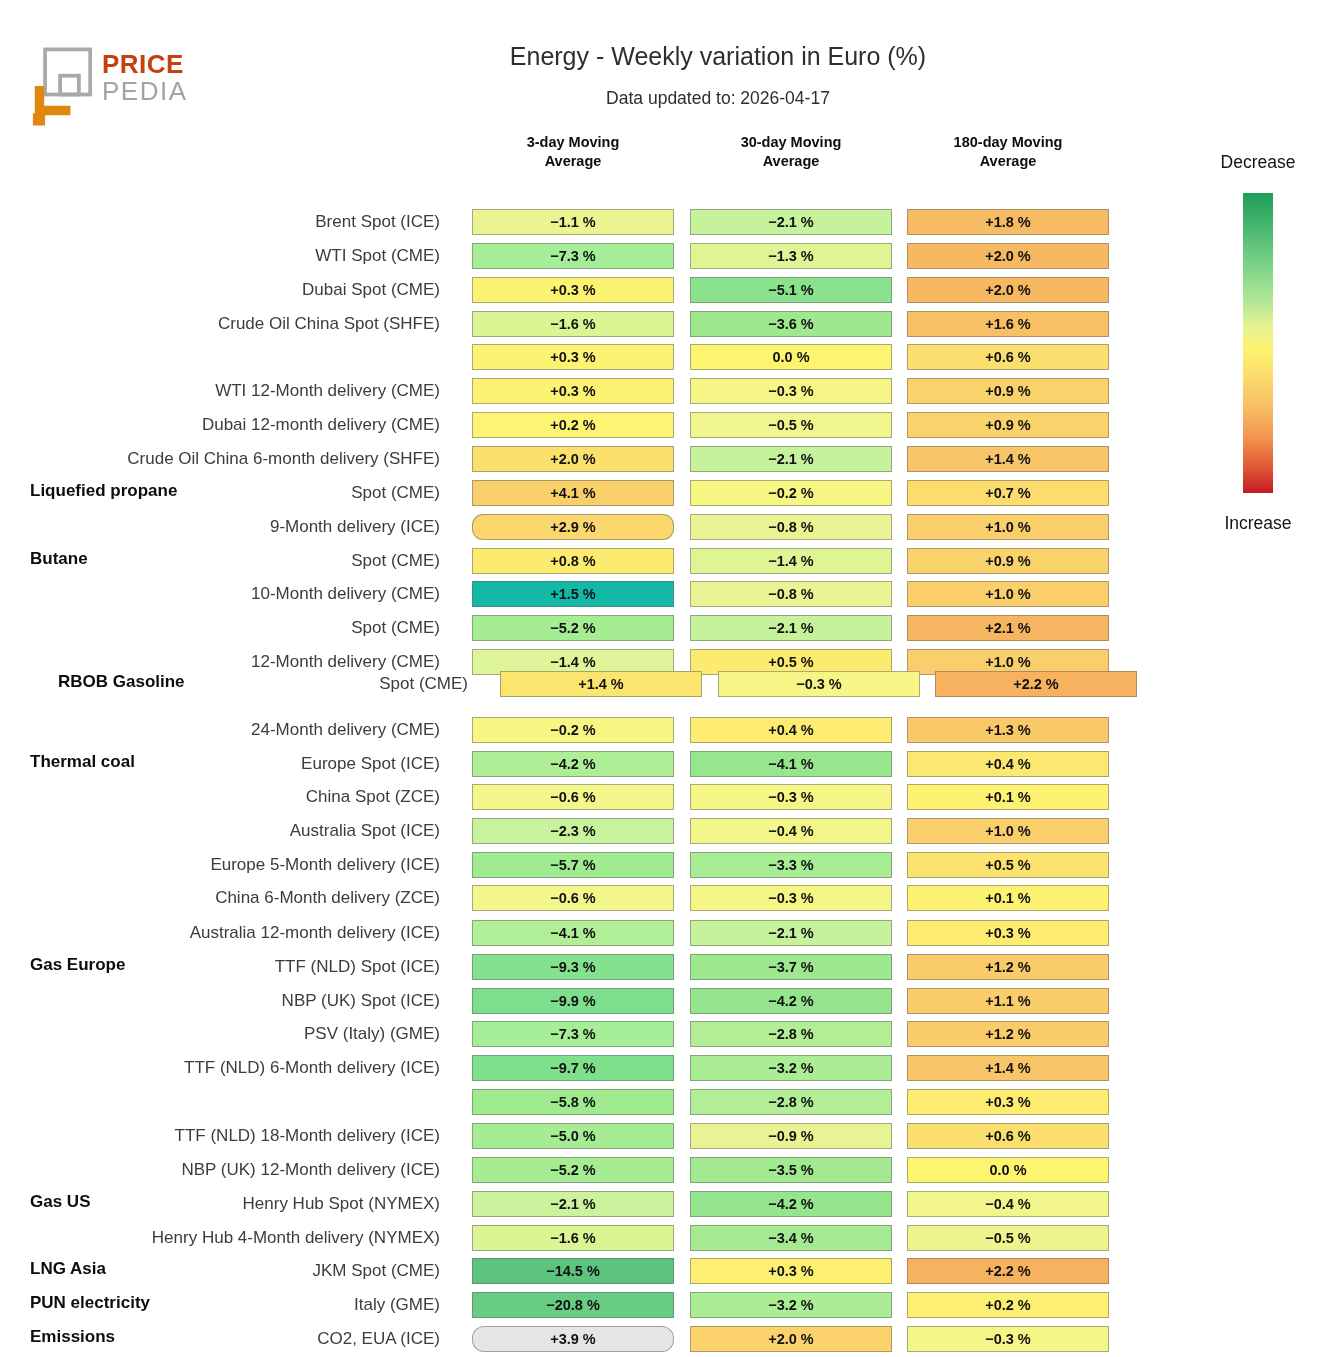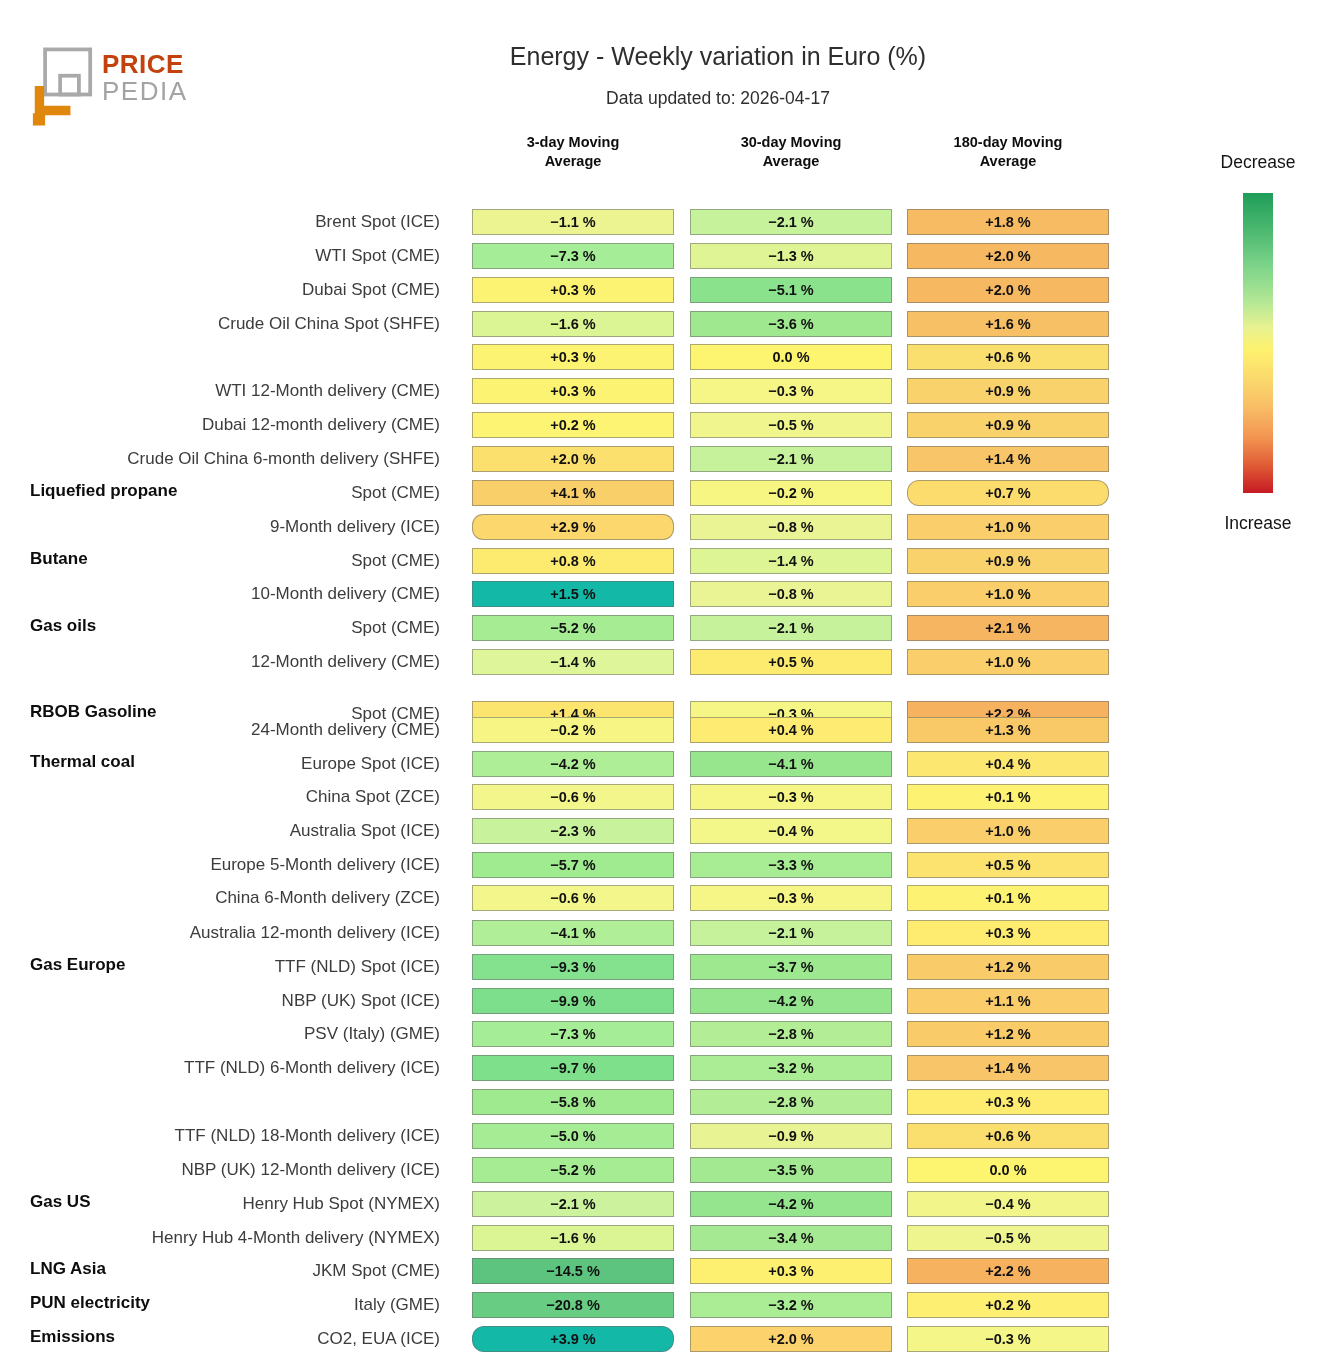--- a/index.html
+++ b/index.html
@@ -125,21 +125,21 @@
     <div class="label">Crude Oil China 6-month delivery (SHFE)</div>
     <div class="cell c1" style="background: rgb(252, 224, 110);">+2.0 %</div>
     <div class="cell c2" style="background: rgb(198, 242, 156);">−2.1 %</div>
     <div class="cell c3" style="background: rgb(248, 198, 104);">+1.4 %</div>
   </div>
     <div class="row" style="top: 270.8px;">
     <div class="group">Liquefied propane</div>
     <div class="label">Spot (CME)</div>
     <div class="cell c1" style="background: rgb(249, 207, 106);">+4.1 %</div>
     <div class="cell c2" style="background: rgb(248, 246, 130);">−0.2 %</div>
-    <div class="cell c3" style="background: rgb(251, 220, 109); border-radius: 12px;">+0.7 %</div>
+    <div class="cell c3" style="background: rgb(251, 220, 109);">+0.7 %</div>
   </div>
     <div class="row" style="top: 304.65px;">
     <div class="group"></div>
     <div class="label">9-Month delivery (ICE)</div>
     <div class="cell c1" style="background: rgb(251, 215, 109); border-radius: 11px;">+2.9 %</div>
     <div class="cell c2" style="background: rgb(235, 244, 148);">−0.8 %</div>
     <div class="cell c3" style="background: rgb(250, 207, 107);">+1.0 %</div>
   </div>
     <div class="row" style="top: 338.5px;">
     <div class="group">Butane</div>
@@ -149,34 +149,33 @@
     <div class="cell c3" style="background: rgb(250, 210, 108);">+0.9 %</div>
   </div>
     <div class="row" style="top: 372.35px;">
     <div class="group"></div>
     <div class="label">10-Month delivery (CME)</div>
     <div class="cell c1" style="background: #14b8a6;">+1.5 %</div>
     <div class="cell c2" style="background: rgb(235, 244, 148);">−0.8 %</div>
     <div class="cell c3" style="background: rgb(250, 207, 107);">+1.0 %</div>
   </div>
     <div class="row" style="top: 406.2px;">
-    <div class="group">Gas oils</div>
     <div class="label">Spot (CME)</div>
     <div class="cell c1" style="background: rgb(165, 236, 147);">−5.2 %</div>
     <div class="cell c2" style="background: rgb(198, 242, 156);">−2.1 %</div>
     <div class="cell c3" style="background: rgb(246, 181, 96);">+2.1 %</div>
   </div>
     <div class="row" style="top: 440.05px;">
     <div class="group"></div>
     <div class="label">12-Month delivery (CME)</div>
     <div class="cell c1" style="background: rgb(223, 245, 154);">−1.4 %</div>
     <div class="cell c2" style="background: rgb(253, 235, 112);">+0.5 %</div>
     <div class="cell c3" style="background: rgb(250, 207, 107);">+1.0 %</div>
   </div>
-    <div class="row" style="top: 492px;">
+    <div class="row" style="top: 462px; margin-left: 28px;">
     <div class="group">RBOB Gasoline</div>
     <div class="label">Spot (CME)</div>
     <div class="cell c1" style="background: rgb(252, 229, 111);">+1.4 %</div>
     <div class="cell c2" style="background: rgb(246, 246, 135);">−0.3 %</div>
     <div class="cell c3" style="background: rgb(246, 178, 95);">+2.2 %</div>
   </div>
     <div class="row" style="top: 507.75px;">
     <div class="group"></div>
     <div class="label">24-Month delivery (CME)</div>
     <div class="cell c1" style="background: rgb(247, 246, 133);">−0.2 %</div>
@@ -297,21 +296,21 @@
     <div class="row" style="top: 1083.2px;">
     <div class="group">PUN electricity</div>
     <div class="label">Italy (GME)</div>
     <div class="cell c1" style="background: rgb(104, 205, 130);">−20.8 %</div>
     <div class="cell c2" style="background: rgb(170, 237, 149);">−3.2 %</div>
     <div class="cell c3" style="background: rgb(253, 239, 113);">+0.2 %</div>
   </div>
     <div class="row" style="top: 1117.05px;">
     <div class="group">Emissions</div>
     <div class="label">CO2, EUA (ICE)</div>
-    <div class="cell c1" style="background: #14b8a6; border-radius: 12px;">+3.9 %</div>
+    <div class="cell c1" style="background: #e5e5e5; border-radius: 12px;">+3.9 %</div>
     <div class="cell c2" style="background: rgb(251, 210, 108);">+2.0 %</div>
     <div class="cell c3" style="background: rgb(244, 246, 136);">−0.3 %</div>
   </div>
   </div>
 
 <div id="legend-top" class="abs">Decrease</div>
 <div id="legend-bar" class="abs" style="background: linear-gradient(rgb(31, 158, 89) 0%, rgb(74, 183, 111) 12%, rgb(123, 211, 137) 24%, rgb(178, 231, 149) 36%, rgb(232, 242, 145) 45%, rgb(253, 242, 110) 52%, rgb(251, 217, 108) 62%, rgb(248, 187, 100) 72%, rgb(242, 146, 80) 82%, rgb(224, 90, 53) 91%, rgb(197, 26, 36) 100%);"></div>
 <div id="legend-bottom" class="abs">Increase</div>
 
 </body></html>

